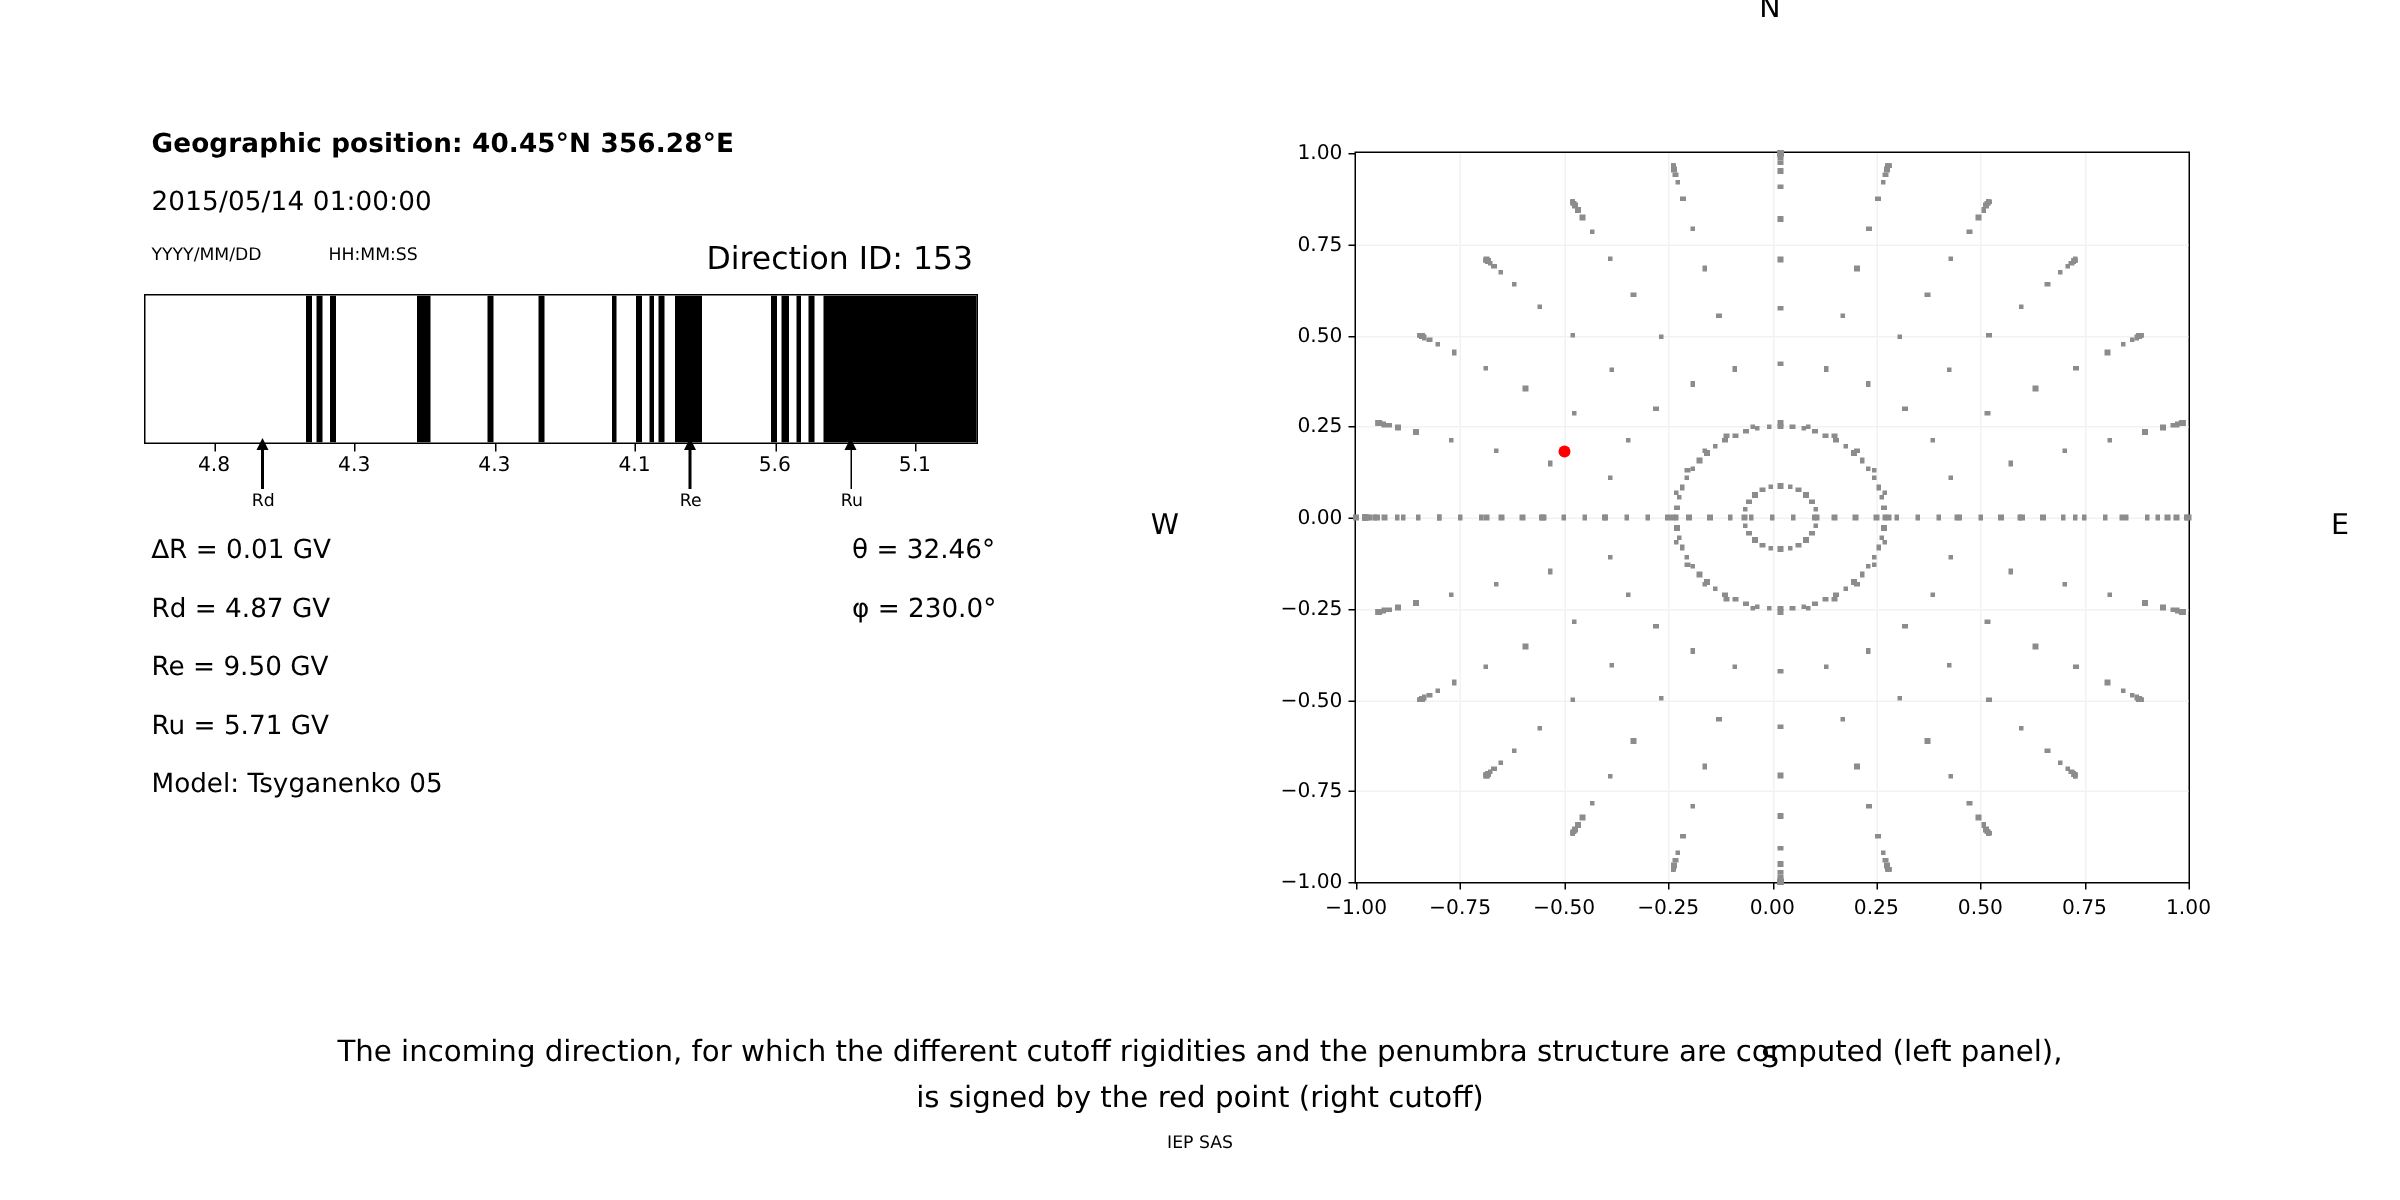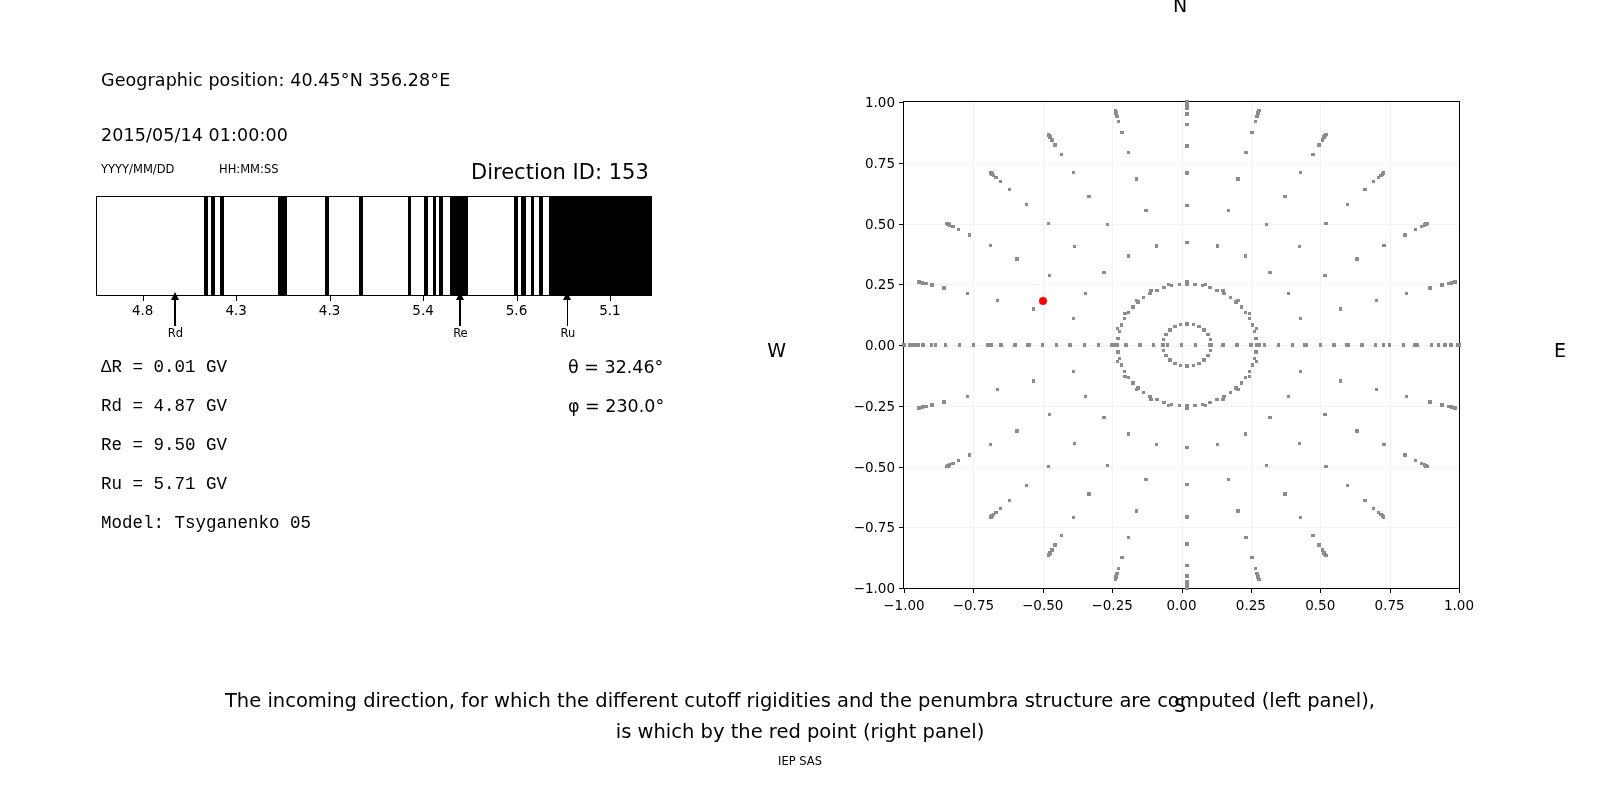--- a/index.html
+++ b/index.html
@@ -26,21 +26,21 @@
     height: 620px;
   }
 
   .info-line {
     position: absolute;
     font-size: 17.5px;
     color: #000;
     white-space: nowrap;
     letter-spacing: 0.1px;
   }
-  #geo-position { left: 101px; top: 70px; }
+  #geo-position { left: 101px; top: 86px; font-weight: bold; }
   #datetime     { left: 101px; top: 125px; }
 
   .format-hint {
     position: absolute;
     font-size: 11.5px;
     color: #000;
     white-space: nowrap;
     top: 162px;
   }
   #fmt-date { left: 101px; }
@@ -135,21 +135,21 @@
     font-size: 11.5px;
     white-space: nowrap;
   }
 
   
   .param-line {
     position: absolute;
     font-size: 17.5px;
     white-space: nowrap;
   }
-  .param-left  { left: 101px; font-family: Liberation Mono, monospace; }
+  .param-left  { left: 101px; }
   .param-right { left: 568px; }
 
   
   #right-panel {
     position: absolute;
     left: 830px;
     top: 40px;
     width: 700px;
     height: 620px;
   }
@@ -280,21 +280,21 @@
   </div>
 
   <div id="penumbra-axis">
       <div class="axis-tick" style="left: 46.7227px;"></div>
       <div class="axis-tick-label" style="left: 46.7227px;">4.8</div>
       <div class="axis-tick" style="left: 140.168px;"></div>
       <div class="axis-tick-label" style="left: 140.168px;">4.3</div>
       <div class="axis-tick" style="left: 233.613px;"></div>
       <div class="axis-tick-label" style="left: 233.613px;">4.3</div>
       <div class="axis-tick" style="left: 327.059px;"></div>
-      <div class="axis-tick-label" style="left: 327.059px;">5.4</div>
+      <div class="axis-tick-label" style="left: 327.059px;">4.1</div>
       <div class="axis-tick" style="left: 420.504px;"></div>
       <div class="axis-tick-label" style="left: 420.504px;">5.6</div>
       <div class="axis-tick" style="left: 513.95px;"></div>
       <div class="axis-tick-label" style="left: 513.95px;">5.1</div>
       <div class="r-arrow" style="left: 79.4286px;">
         <div class="shaft"></div>
         <div class="head"></div>
         <div class="r-label">Rd</div>
       </div>
       <div class="r-arrow" style="left: 364.437px;">
@@ -849,15 +849,15 @@
     </div>
 
   <div class="compass" id="compass-n">N</div>
   <div class="compass" id="compass-s">S</div>
   <div class="compass" id="compass-w">W</div>
   <div class="compass" id="compass-e">E</div>
 </div>
 
 <div id="caption">
   <div>The incoming direction, for which the different cutoff rigidities and the penumbra structure are computed (left panel),</div>
-  <div>is which by the red point (right panel)</div>
+  <div>is signed by the red point (right cutoff)</div>
 </div>
 <div id="footer">IEP SAS</div>
 
 </body></html>

